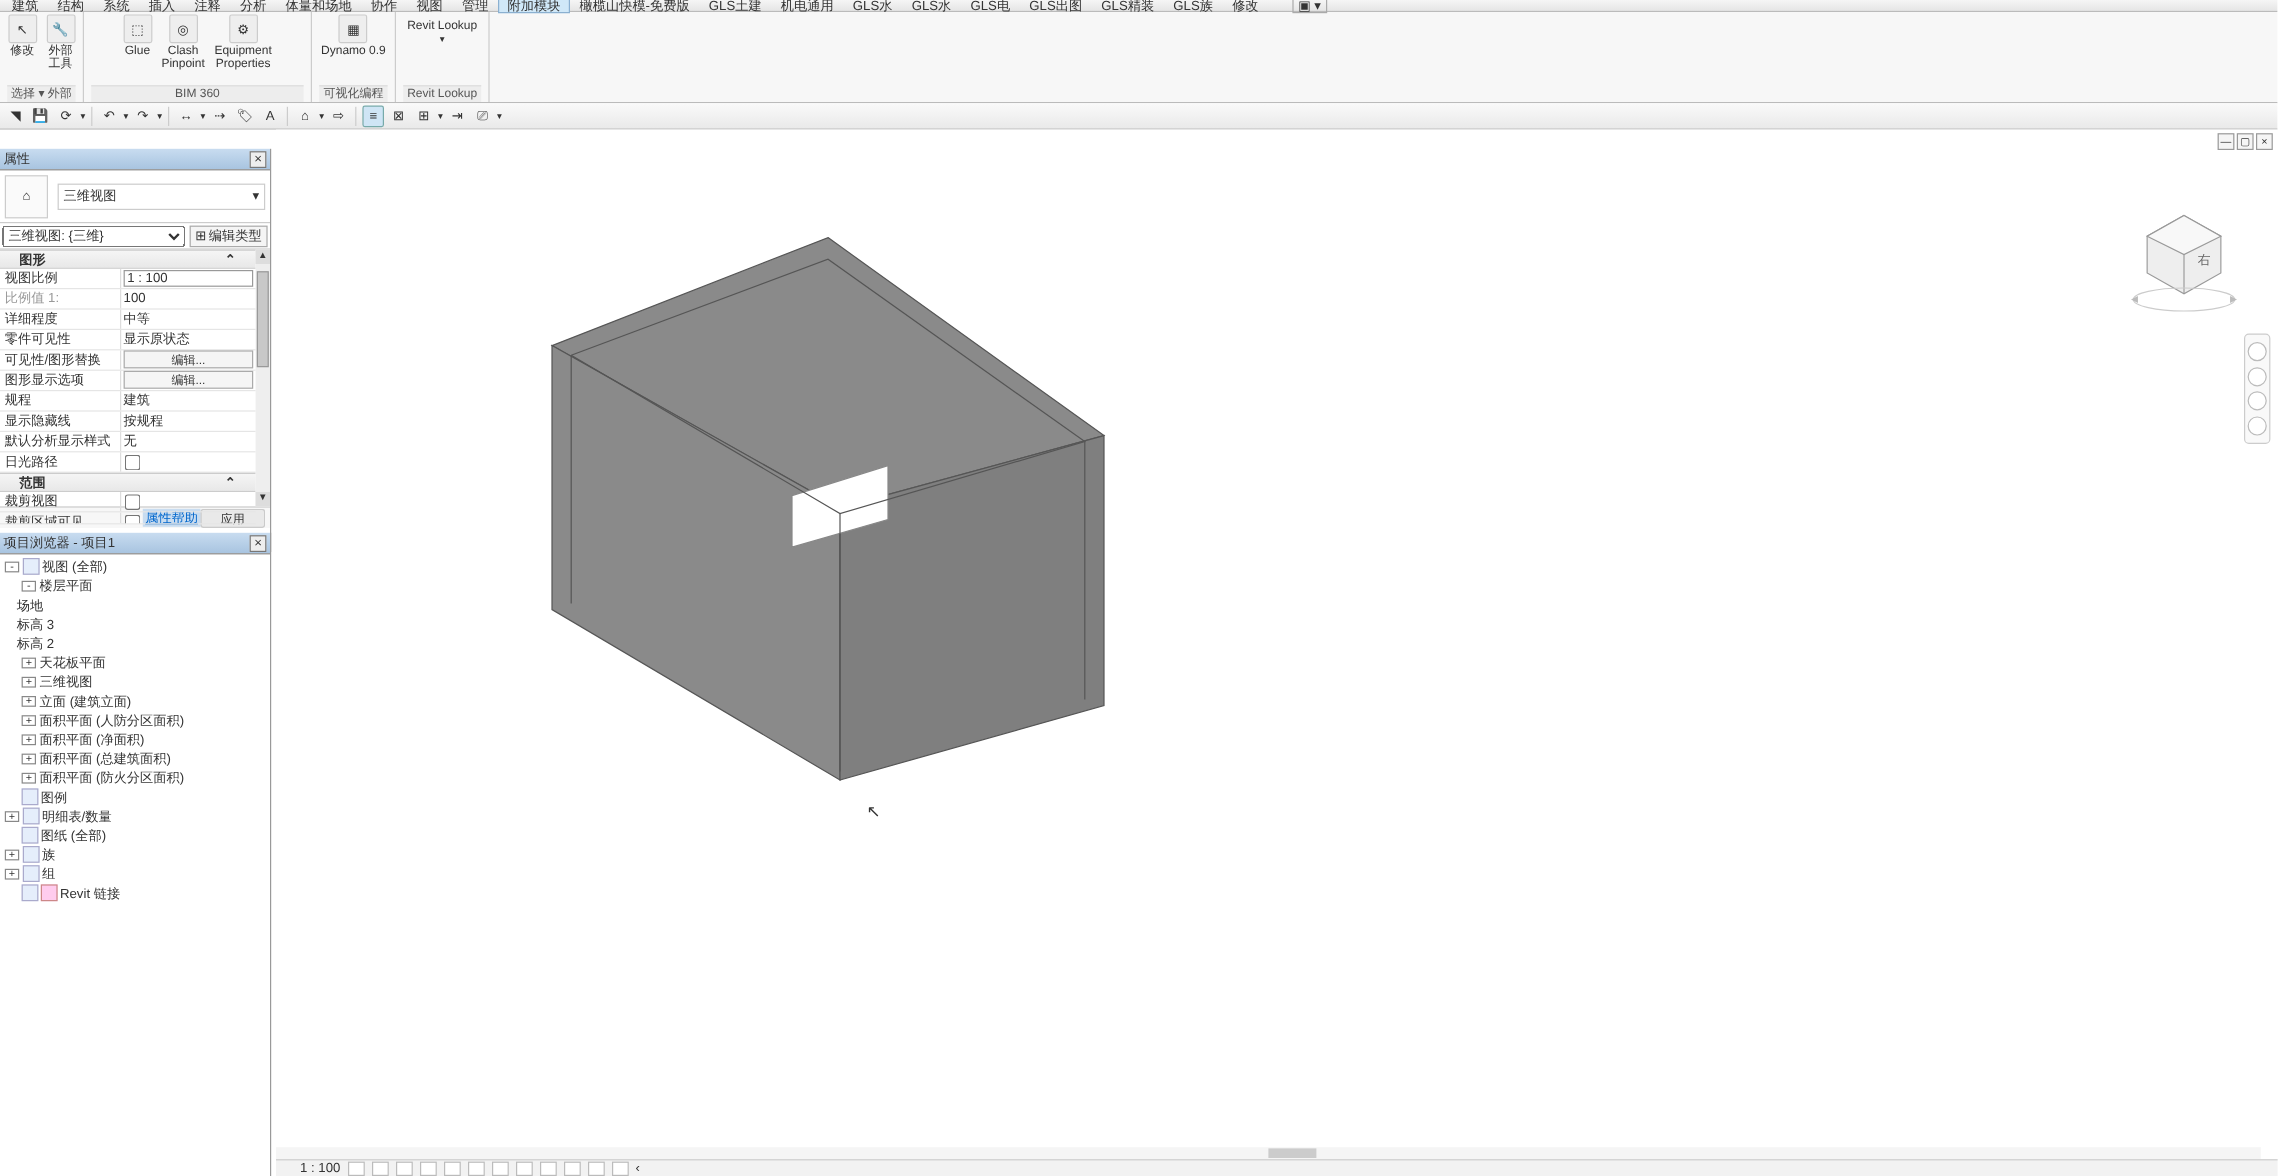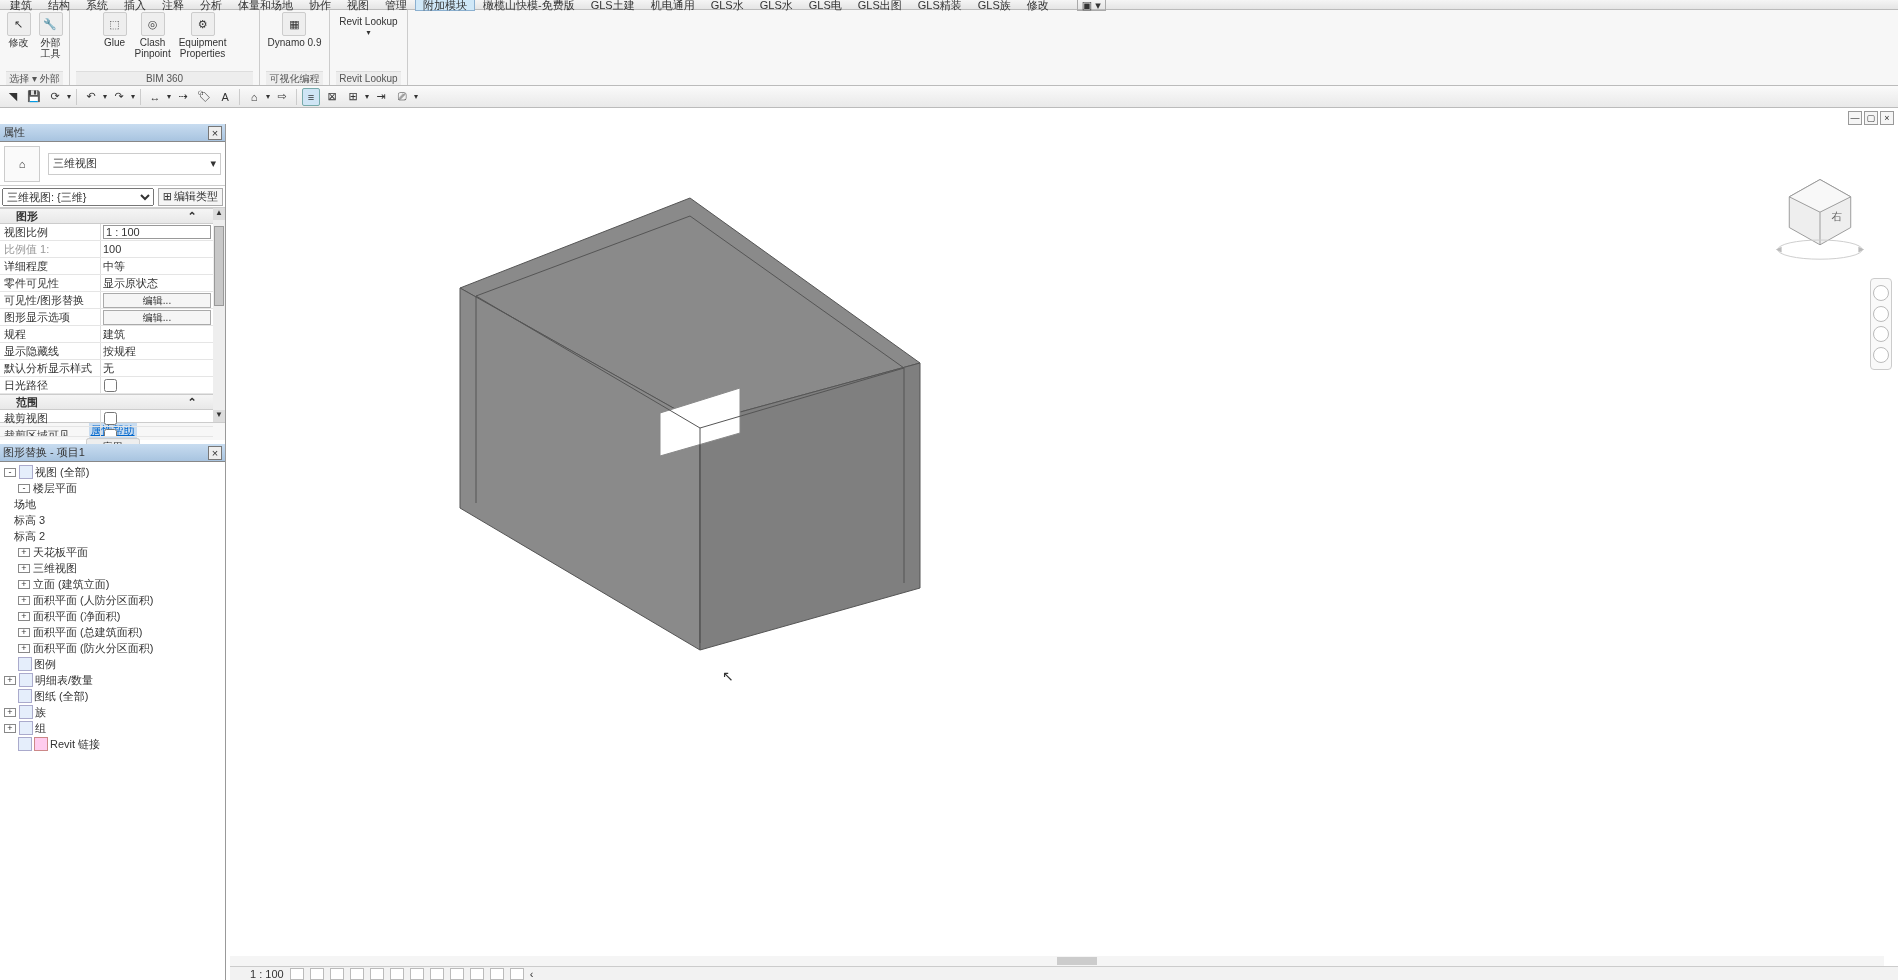--- a/index.html
+++ b/index.html
@@ -35,21 +35,21 @@
 .pg-scroll .arr.up{top:0;} .pg-scroll .arr.dn{bottom:0;}
 .pg-body{margin-right:12px;}
 .cat-row{height:16px;background:linear-gradient(#f5f5f5,#e8e8e8);border-top:1px solid #ccc;border-bottom:1px solid #ccc;display:flex;align-items:center;justify-content:space-between;padding:0 16px;font-weight:bold;}
 .cat-row .coll{width:10px;text-align:center;cursor:pointer;}
 .prow{height:17px;display:flex;border-bottom:1px solid #e5e5e5;}
 .prow .pl{width:100px;padding-left:4px;line-height:16px;}
 .prow .pv{flex:1;border-left:1px solid #ddd;padding:0 2px;line-height:16px;}
 .prow .pv input[type=text]{width:100%;height:14px;border:1px solid #999;font-size:11px;padding:0 2px;}
 .prow .pv button{width:100%;height:15px;font-size:10px;border:1px solid #aaa;background:#f5f5f5;cursor:pointer;}
 .prow .pv input[type=checkbox]{margin:2px 0 0 1px;}
-.helpbar{height:18px;display:flex;align-items:center;justify-content:space-between;padding:0 4px;background:#f7f7f7;border-top:1px solid #ccc;flex-direction:column;}
+.helpbar{height:18px;display:flex;align-items:center;justify-content:flex-end;padding:0 4px;background:#f7f7f7;border-top:1px solid #ccc;}
 .helpbar a{color:#0066cc;text-decoration:underline;cursor:pointer;background:#c8dcf0;padding:0 2px;}
 .helpbar button{width:54px;height:16px;font-size:10px;}
 .browser{position:absolute;left:0;top:336px;bottom:0;width:226px;border-right:1px solid #999;display:flex;flex-direction:column;}
 .tree{flex:1;overflow:auto;padding:2px 0;}
 .tnode{display:flex;align-items:center;height:16px;cursor:pointer;white-space:nowrap;}
 .tnode .exp{width:12px;text-align:center;font-size:9px;border:1px solid #888;height:9px;line-height:7px;margin-right:3px;background:#fff;}
 .tnode .noexp{width:14px;}
 .tnode .ticon{width:14px;height:14px;margin-right:2px;background:#e5eefb;border:1px solid #aac;display:inline-block;}
 .tnode .tlabel{}
 .indent1{padding-left:4px;} .indent2{padding-left:18px;} .indent3{}
@@ -265,21 +265,21 @@
       </div>
     </div>
     <div class="helpbar">
       <a>属性帮助</a>
       <button disabled="">应用</button>
     </div>
   </div>
 
   <div class="browser">
     <div class="panel-titlebar">
-      <span>图形替换 - 项目1</span>
+      <span>项目浏览器 - 项目1</span>
       <span class="close">×</span>
     </div>
     <div class="tree" id="tree">
         <div class="tnode indent1">
           <span class="exp">-</span>
           <span class="ticon"></span>
           <span class="tlabel">视图 (全部)</span>
         </div>
         <div class="tnode indent2">
           <span class="exp">-</span>

